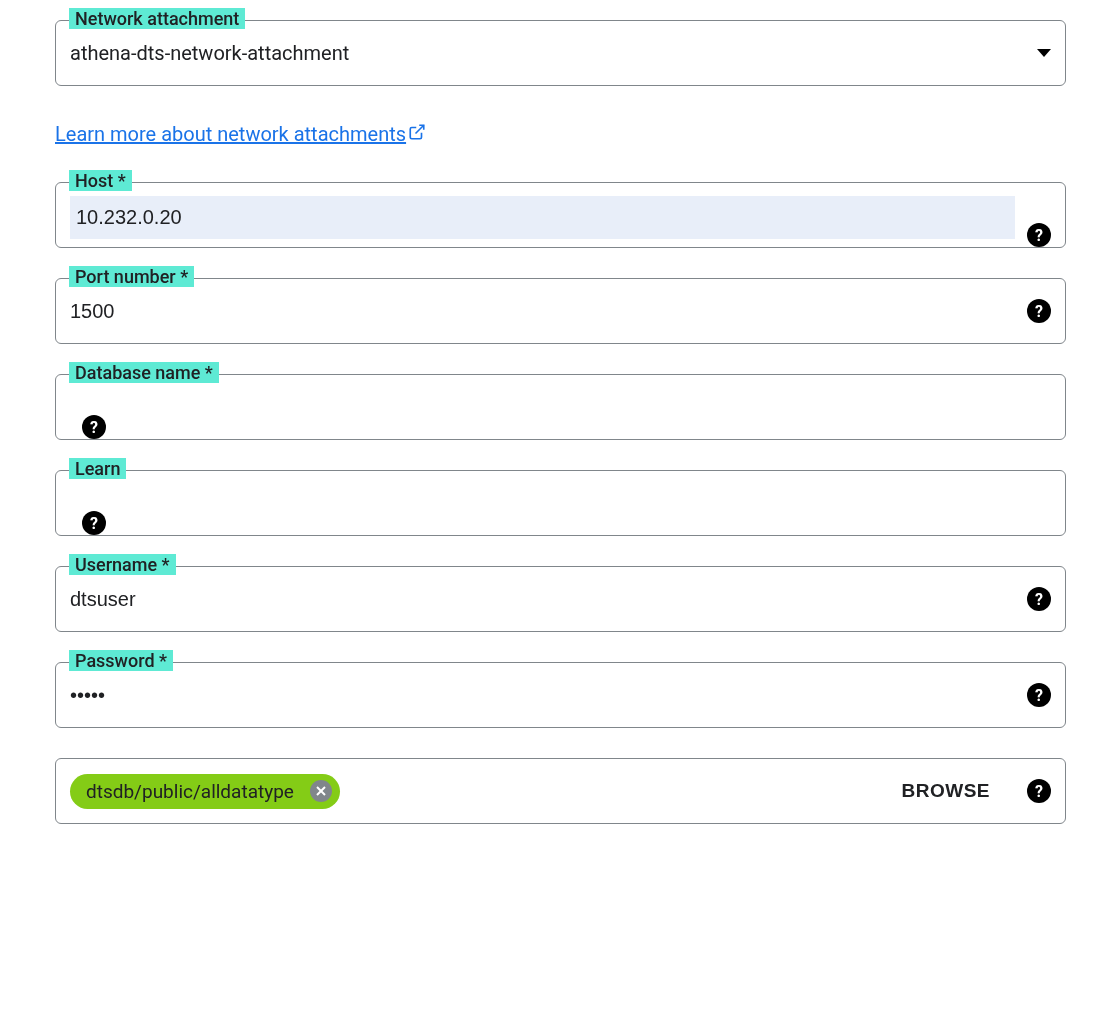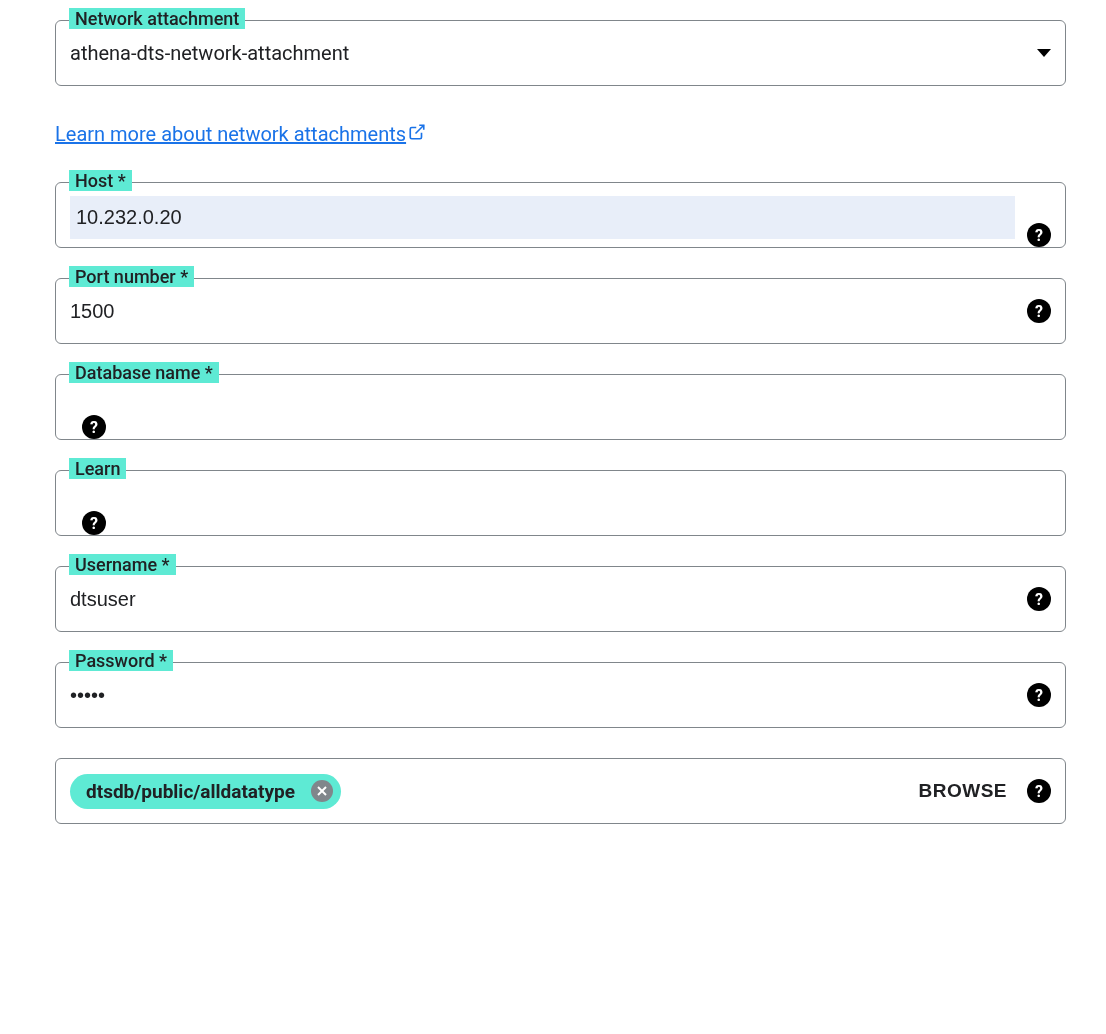--- a/index.html
+++ b/index.html
@@ -88,27 +88,26 @@
   gap: 2px;
   margin-bottom: 36px;
   margin-top: 6px;
 }
 .external-icon {
   display: inline-block;
 }
 .chip {
   display: inline-flex;
   align-items: center;
-  background: #5eead4;
+  background: #84cc16;
   border-radius: 20px;
   padding: 6px 8px 6px 16px;
   font-size: 19px;
   color: #202124;
   gap: 16px;
-  font-weight: bold;
 }
 .chip-close {
   width: 22px;
   height: 22px;
   background: #80868b;
   color: #fff;
   border-radius: 50%;
   display: flex;
   align-items: center;
   justify-content: center;
@@ -116,21 +115,21 @@
   cursor: pointer;
 }
 .browse-btn {
   font-size: 19px;
   font-weight: 600;
   letter-spacing: 0.5px;
   color: #202124;
   background: none;
   border: none;
   cursor: pointer;
-  margin-right: 8px;
+  margin-right: 25px;
 }
 .chip-container {
   flex: 1;
   display: flex;
   align-items: center;
   padding: 14px 0;
 }
 </style>
 </head>
 <body>

